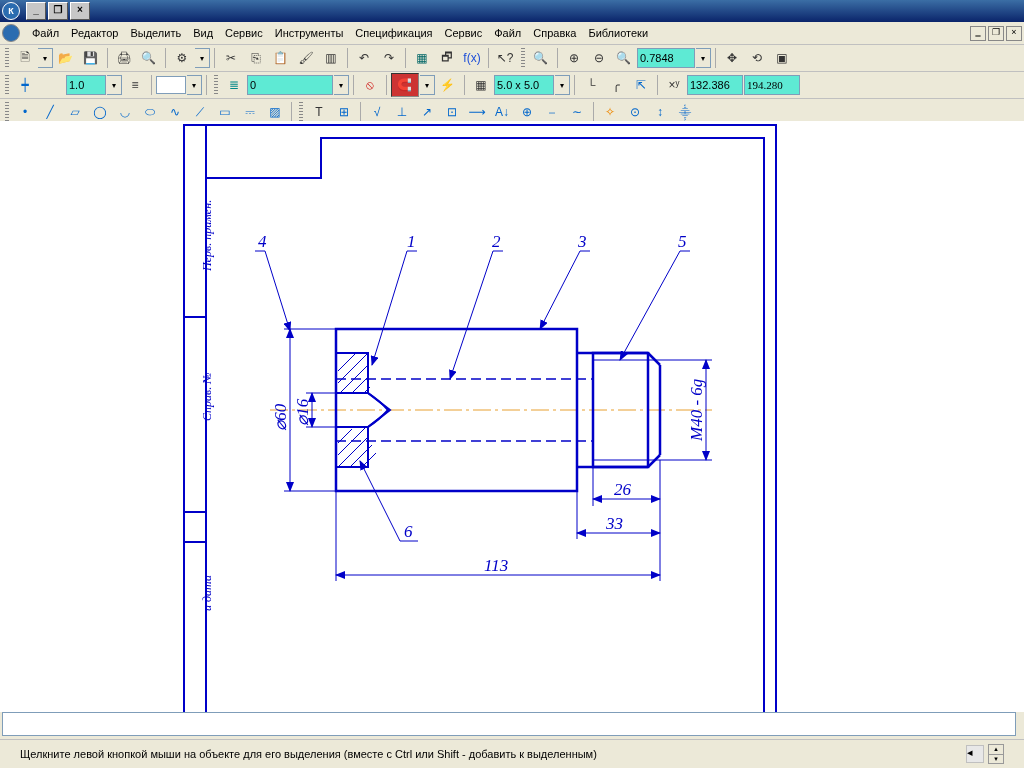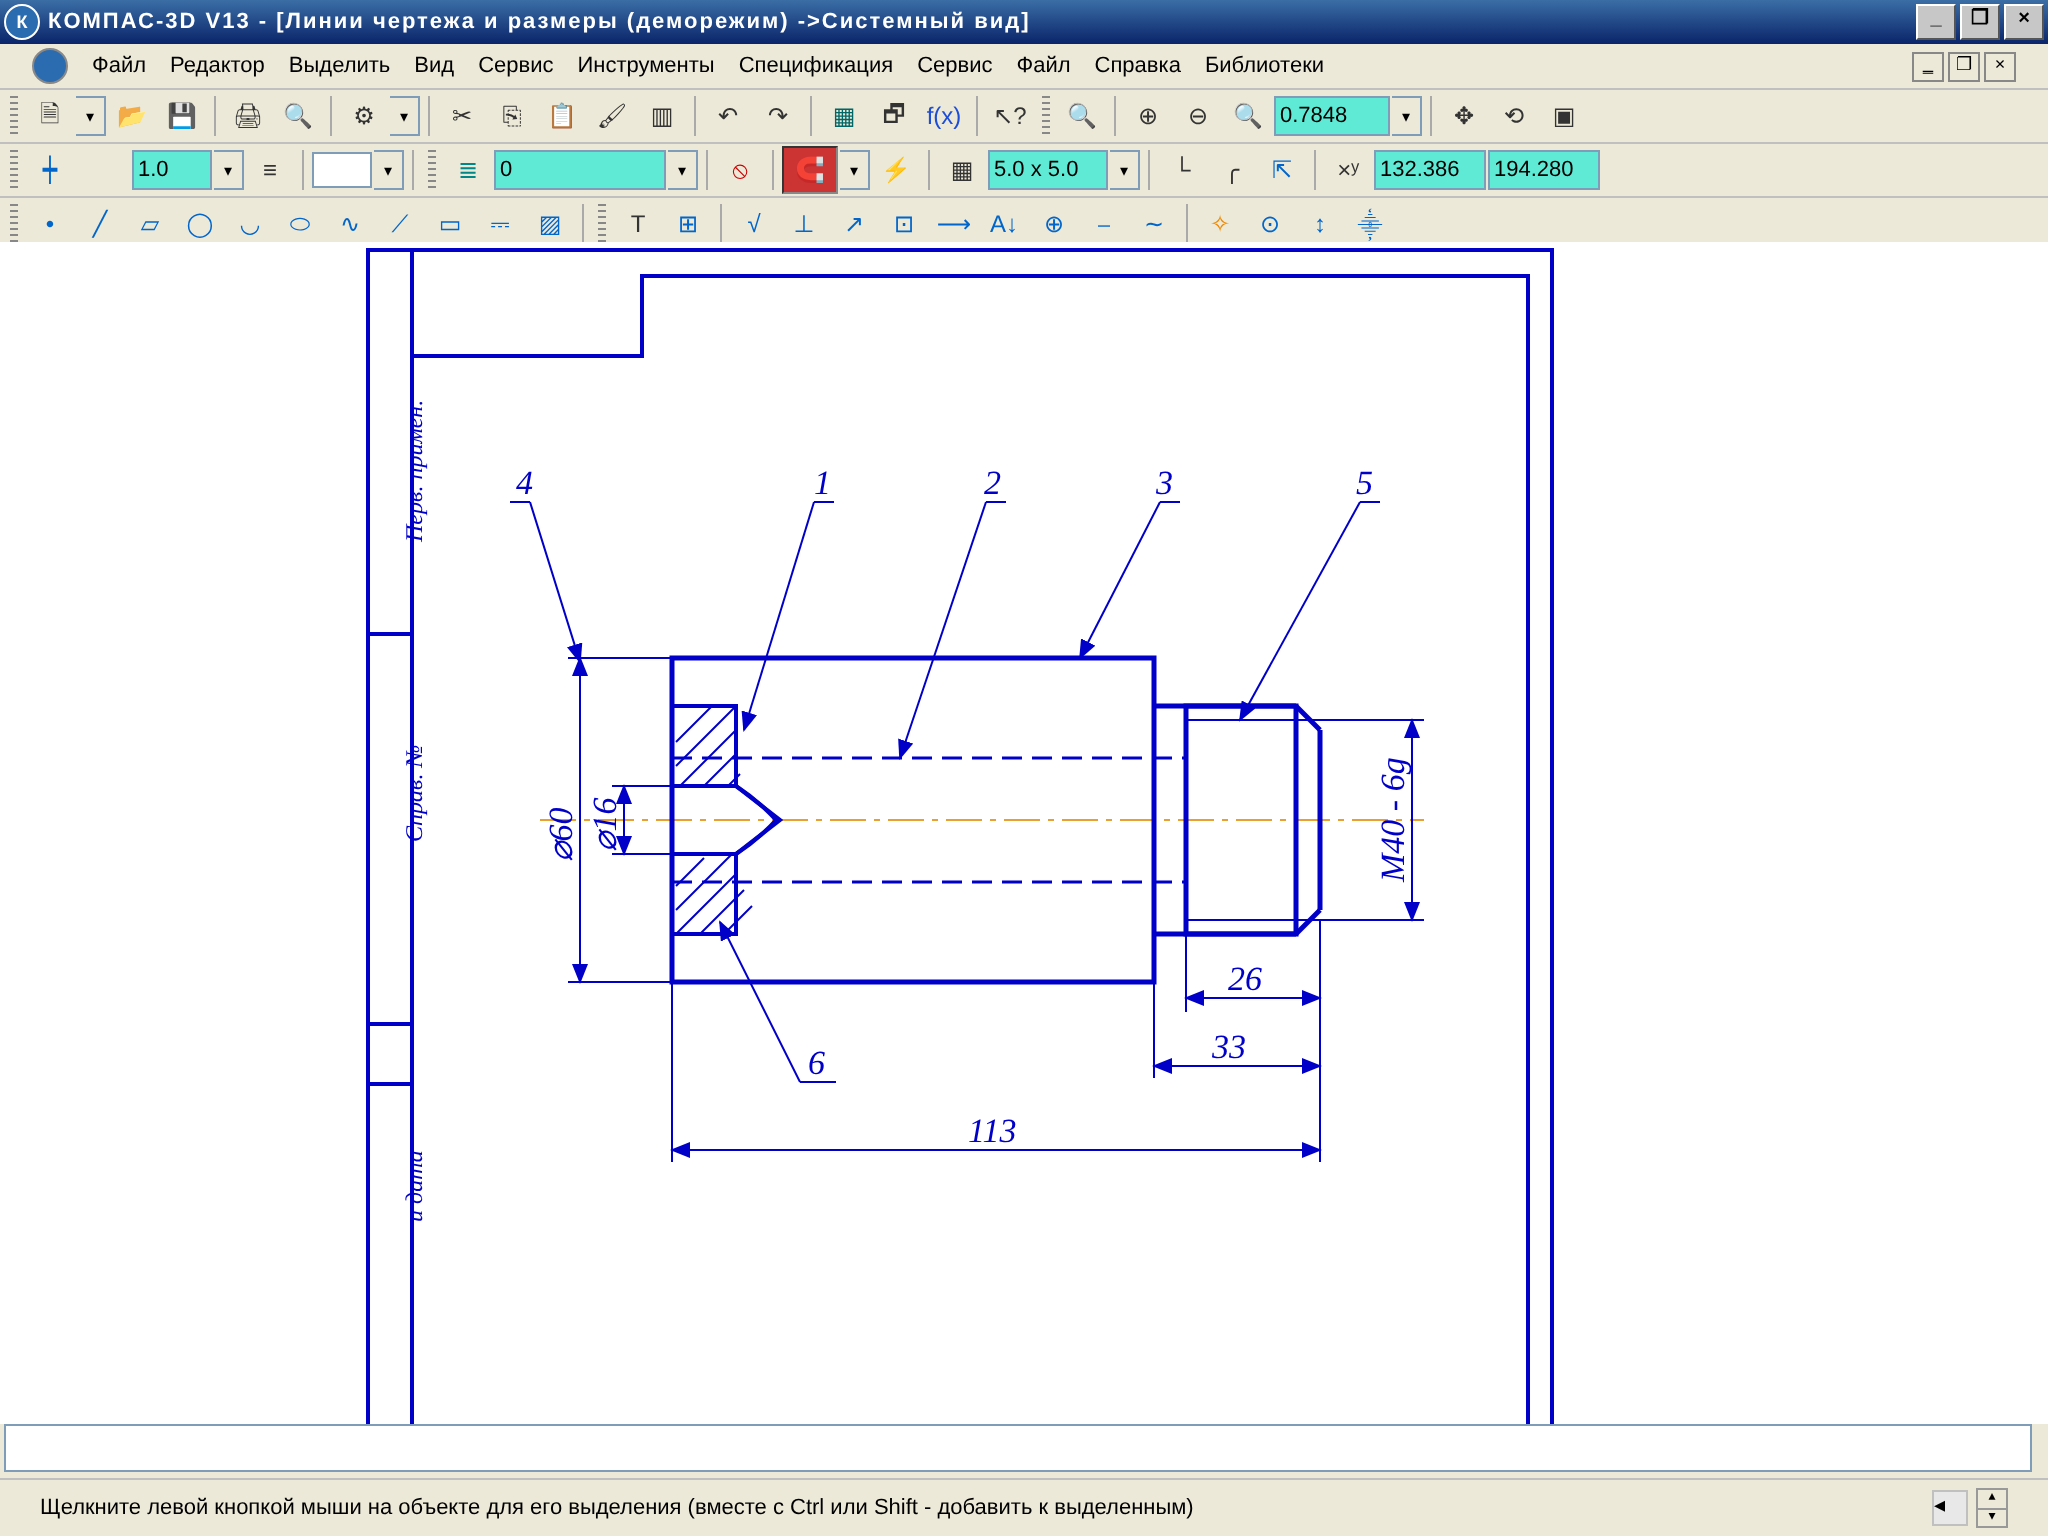--- a/index.html
+++ b/index.html
@@ -9,21 +9,21 @@
               display:flex; align-items:center; padding:0 2px; font-weight:bold; }
   .titlebar .app-icon { width:16px; height:16px; background:#2b6cb0; border:1px solid #fff;
                         border-radius:50%; margin-right:4px; font-size:9px; display:flex;
                         align-items:center; justify-content:center; }
   .titlebar .title-text { flex:1; letter-spacing:1px; font-size:11px; white-space:nowrap; overflow:hidden; }
   .win-btn { width:18px; height:16px; background:#c7c7c7; border:1px solid #fff;
              border-right-color:#555; border-bottom-color:#555; margin-left:2px;
              font-family:Arial; font-size:10px; text-align:center; line-height:14px;
              color:#000; }
   
-  .menubar { height:22px; background:#ece9d8; display:flex; align-items:center; padding:0 16px;
+  .menubar { height:22px; background:#ece9d8; display:flex; align-items:center; padding:0 2px;
              border-bottom:1px solid #c0c0c0; }
   .menubar .app-icon { width:16px; height:16px; background:#2b6cb0; border:1px solid #888;
                        border-radius:50%; margin-right:6px; }
   .menu-item { padding:2px 6px; }
   .mdi-btns { margin-left:auto; display:flex; }
   .mdi-btn { width:14px; height:13px; border:1px solid #888; margin-left:2px; font-size:9px;
              text-align:center; line-height:11px; }
   
   .toolbar-row { height:24px; background:#ece9d8; display:flex; align-items:center;
                  border-bottom:1px solid #c0c0c0; padding:1px 2px; gap:1px; }
@@ -79,21 +79,20 @@
   .statusbar .spin div { flex:1; font-size:7px; text-align:center; line-height:8px;
                          border-bottom:1px solid #999; }
   .statusbar .spin div:last-child { border:0; }
   .scroll-track { height:16px; background:#e8e8e8; border:1px solid #c0c0c0; flex:1; margin-right:2px;}
 </style>
 </head>
 <body>
 
 <div class="titlebar">
   <div class="app-icon">К</div>
-  <div class="title-text">КОМПАС-3D V13 - [Линии чертежа и размеры (деморежим) -&gt;Системный вид]</div>
   <div class="win-btn">_</div>
   <div class="win-btn">❐</div>
   <div class="win-btn">×</div>
 </div>
 
 <div class="menubar">
   <div class="app-icon"></div>
   <span class="menu-item">Файл</span>
   <span class="menu-item">Редактор</span>
   <span class="menu-item">Выделить</span>
@@ -177,21 +176,21 @@
   <div class="tbtn">▦</div>
   <input class="tinput" style="width: 54px;" value="5.0 x 5.0">
   <div class="tdrop">▾</div>
   <div class="tsep"></div>
   <div class="tbtn">└</div>
   <div class="tbtn">╭</div>
   <div class="tbtn" style="color:#06c">⇱</div>
   <div class="tsep"></div>
   <div class="tbtn">×ʸ</div>
   <input class="tinput" style="width: 50px;" value="132.386">
-  <input class="tinput" style="width: 50px;" value="194.280">
+  <input class="tinput" style="width: 50px; font-family: Liberation Serif, serif;" value="194.280">
 </div>
 
 <div class="toolbar-row">
   <div class="grip"></div>
   <div class="tbtn" style="color:#06c">•</div>
   <div class="tbtn" style="color:#06c">╱</div>
   <div class="tbtn" style="color:#06c">▱</div>
   <div class="tbtn" style="color:#06c">◯</div>
   <div class="tbtn" style="color:#06c">◡</div>
   <div class="tbtn" style="color:#06c">⬭</div>

